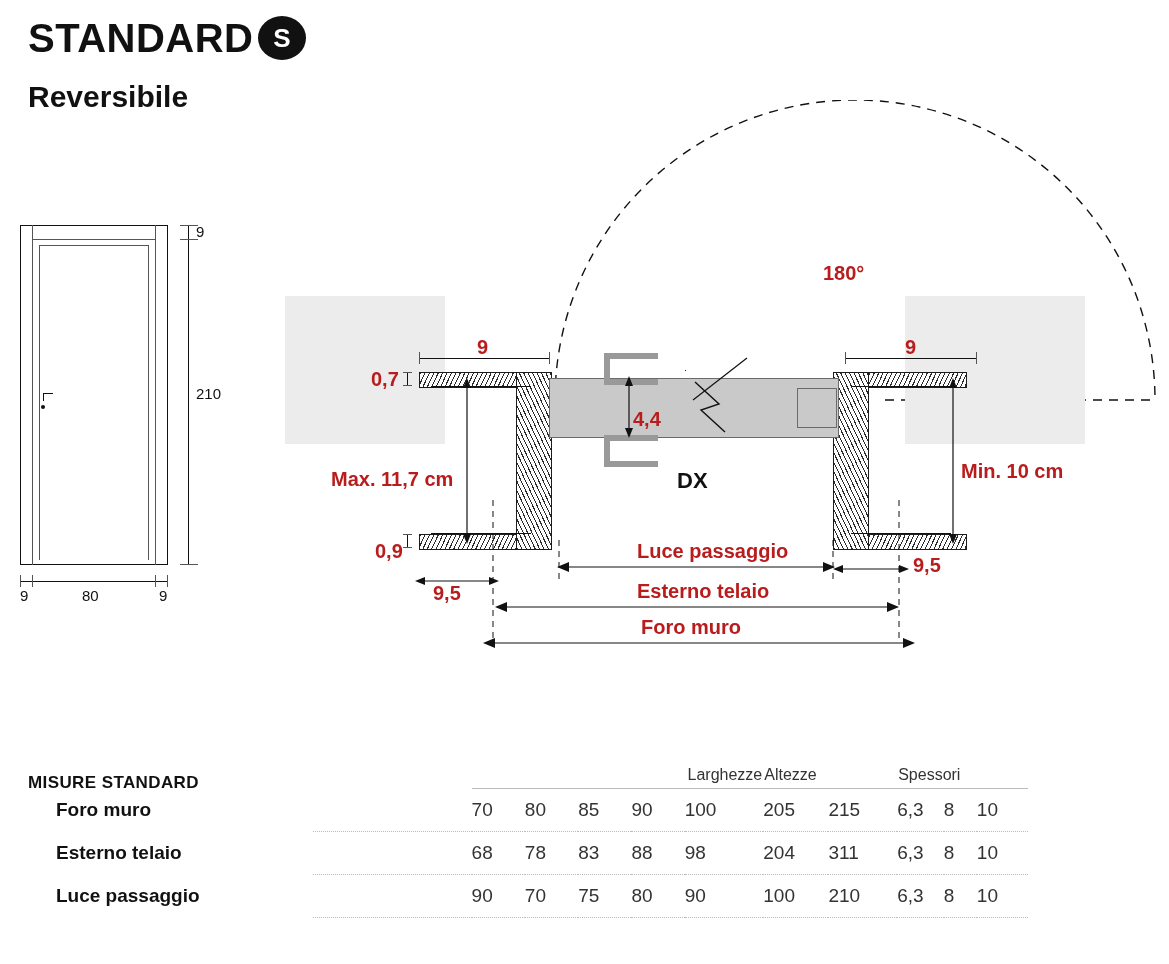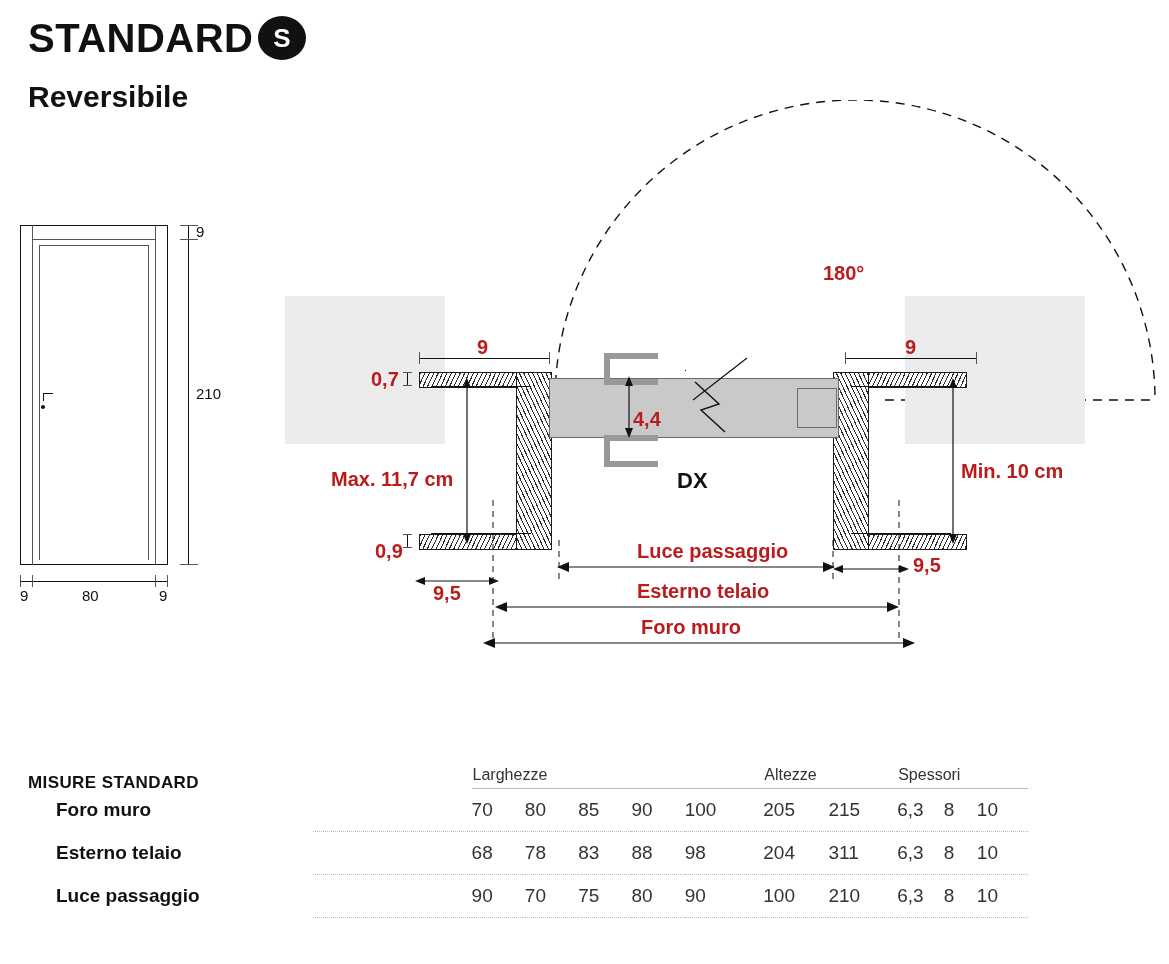--- a/index.html
+++ b/index.html
@@ -230,21 +230,21 @@
   <div class="lbl-b" style="left:628px;top:454px;">9,5</div>
 </div>
 
 <div class="abs" id="tbl">
   <div id="misure-title">MISURE STANDARD</div>
 
   <table style="position:absolute;left:285px;top:0px;">
     <tbody>
         <tr>
       <td style="width:230px;"></td>
-      <td class="grouphdr solidline" colspan="5" style="width:372px;">Larghezze</td>
+      <td class="grouphdr solidline" colspan="5" style="width:372px;text-align:right;">Larghezze</td>
       <td class="grouphdr solidline" colspan="2" style="width:165px;">Altezze</td>
       <td class="grouphdr solidline" colspan="3" style="width:160px;">Spessori</td>
     </tr>
 
     <tr class="dots">
       <td class="rowlabel" style="position:relative;">
         <span style="position:absolute;left:-257px;top:10px;">Foro muro</span>
       </td>
       <td class="val" style="width:68px;">70</td>
       <td class="val" style="width:68px;">80</td>

